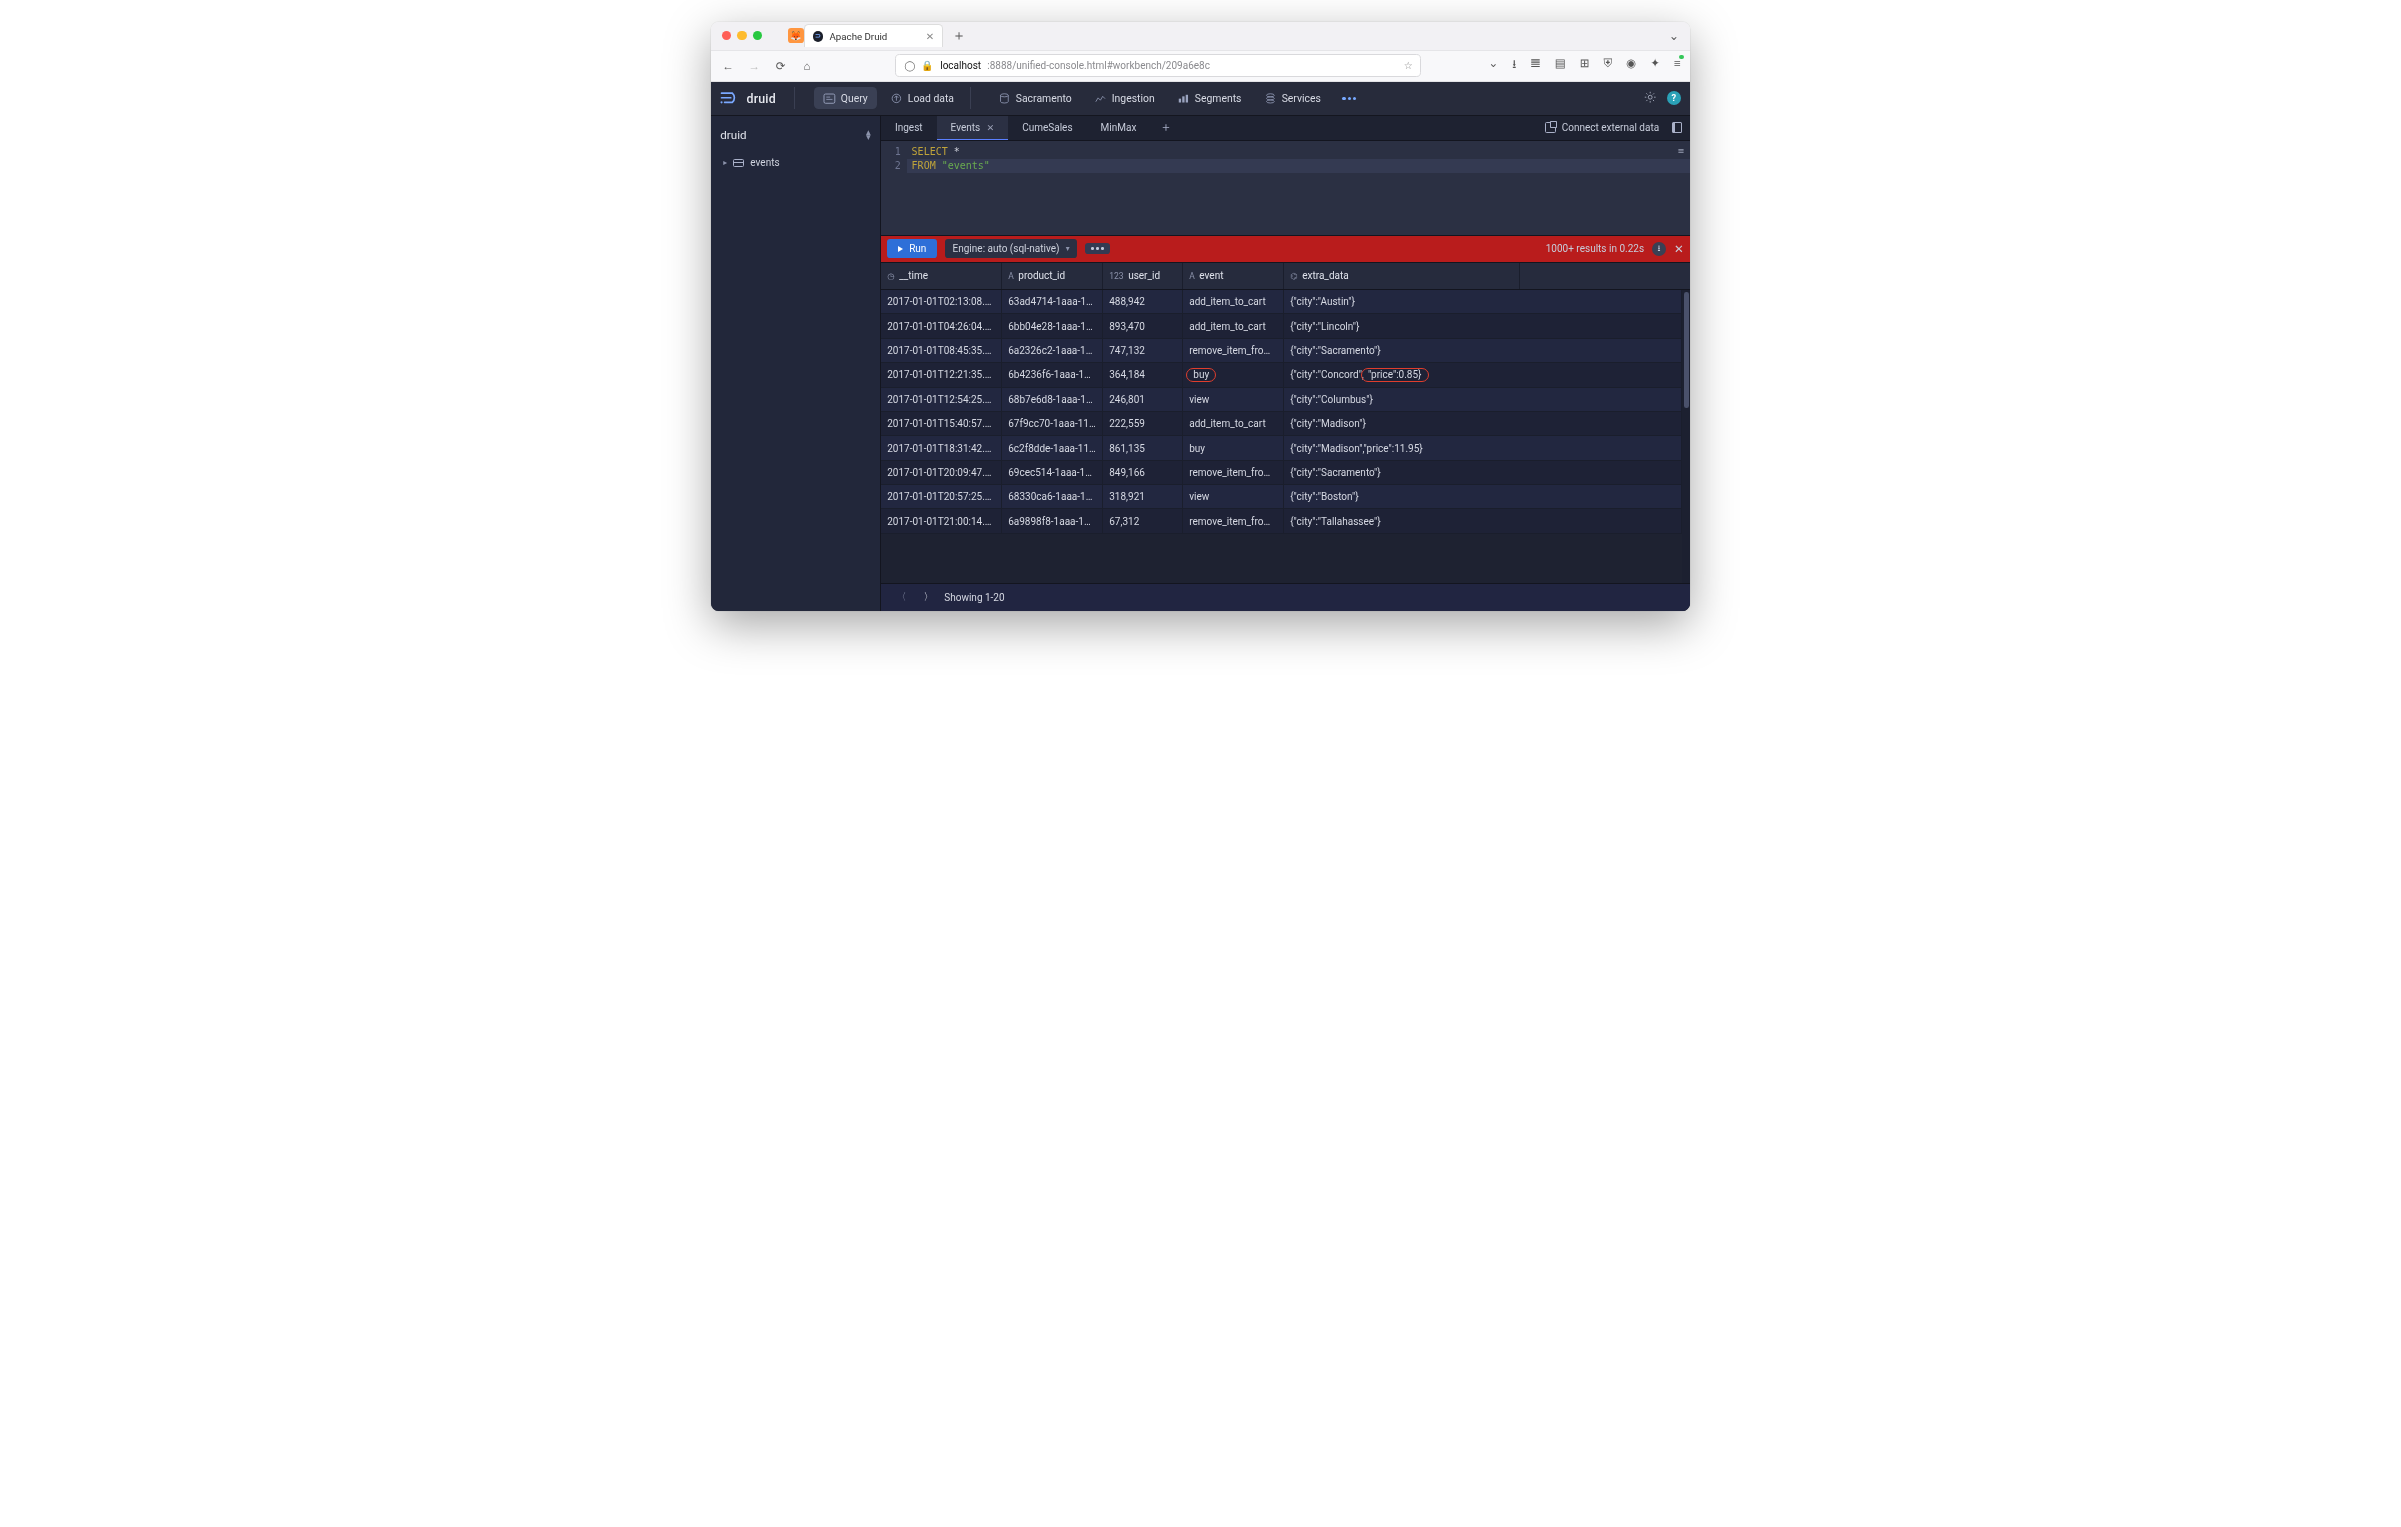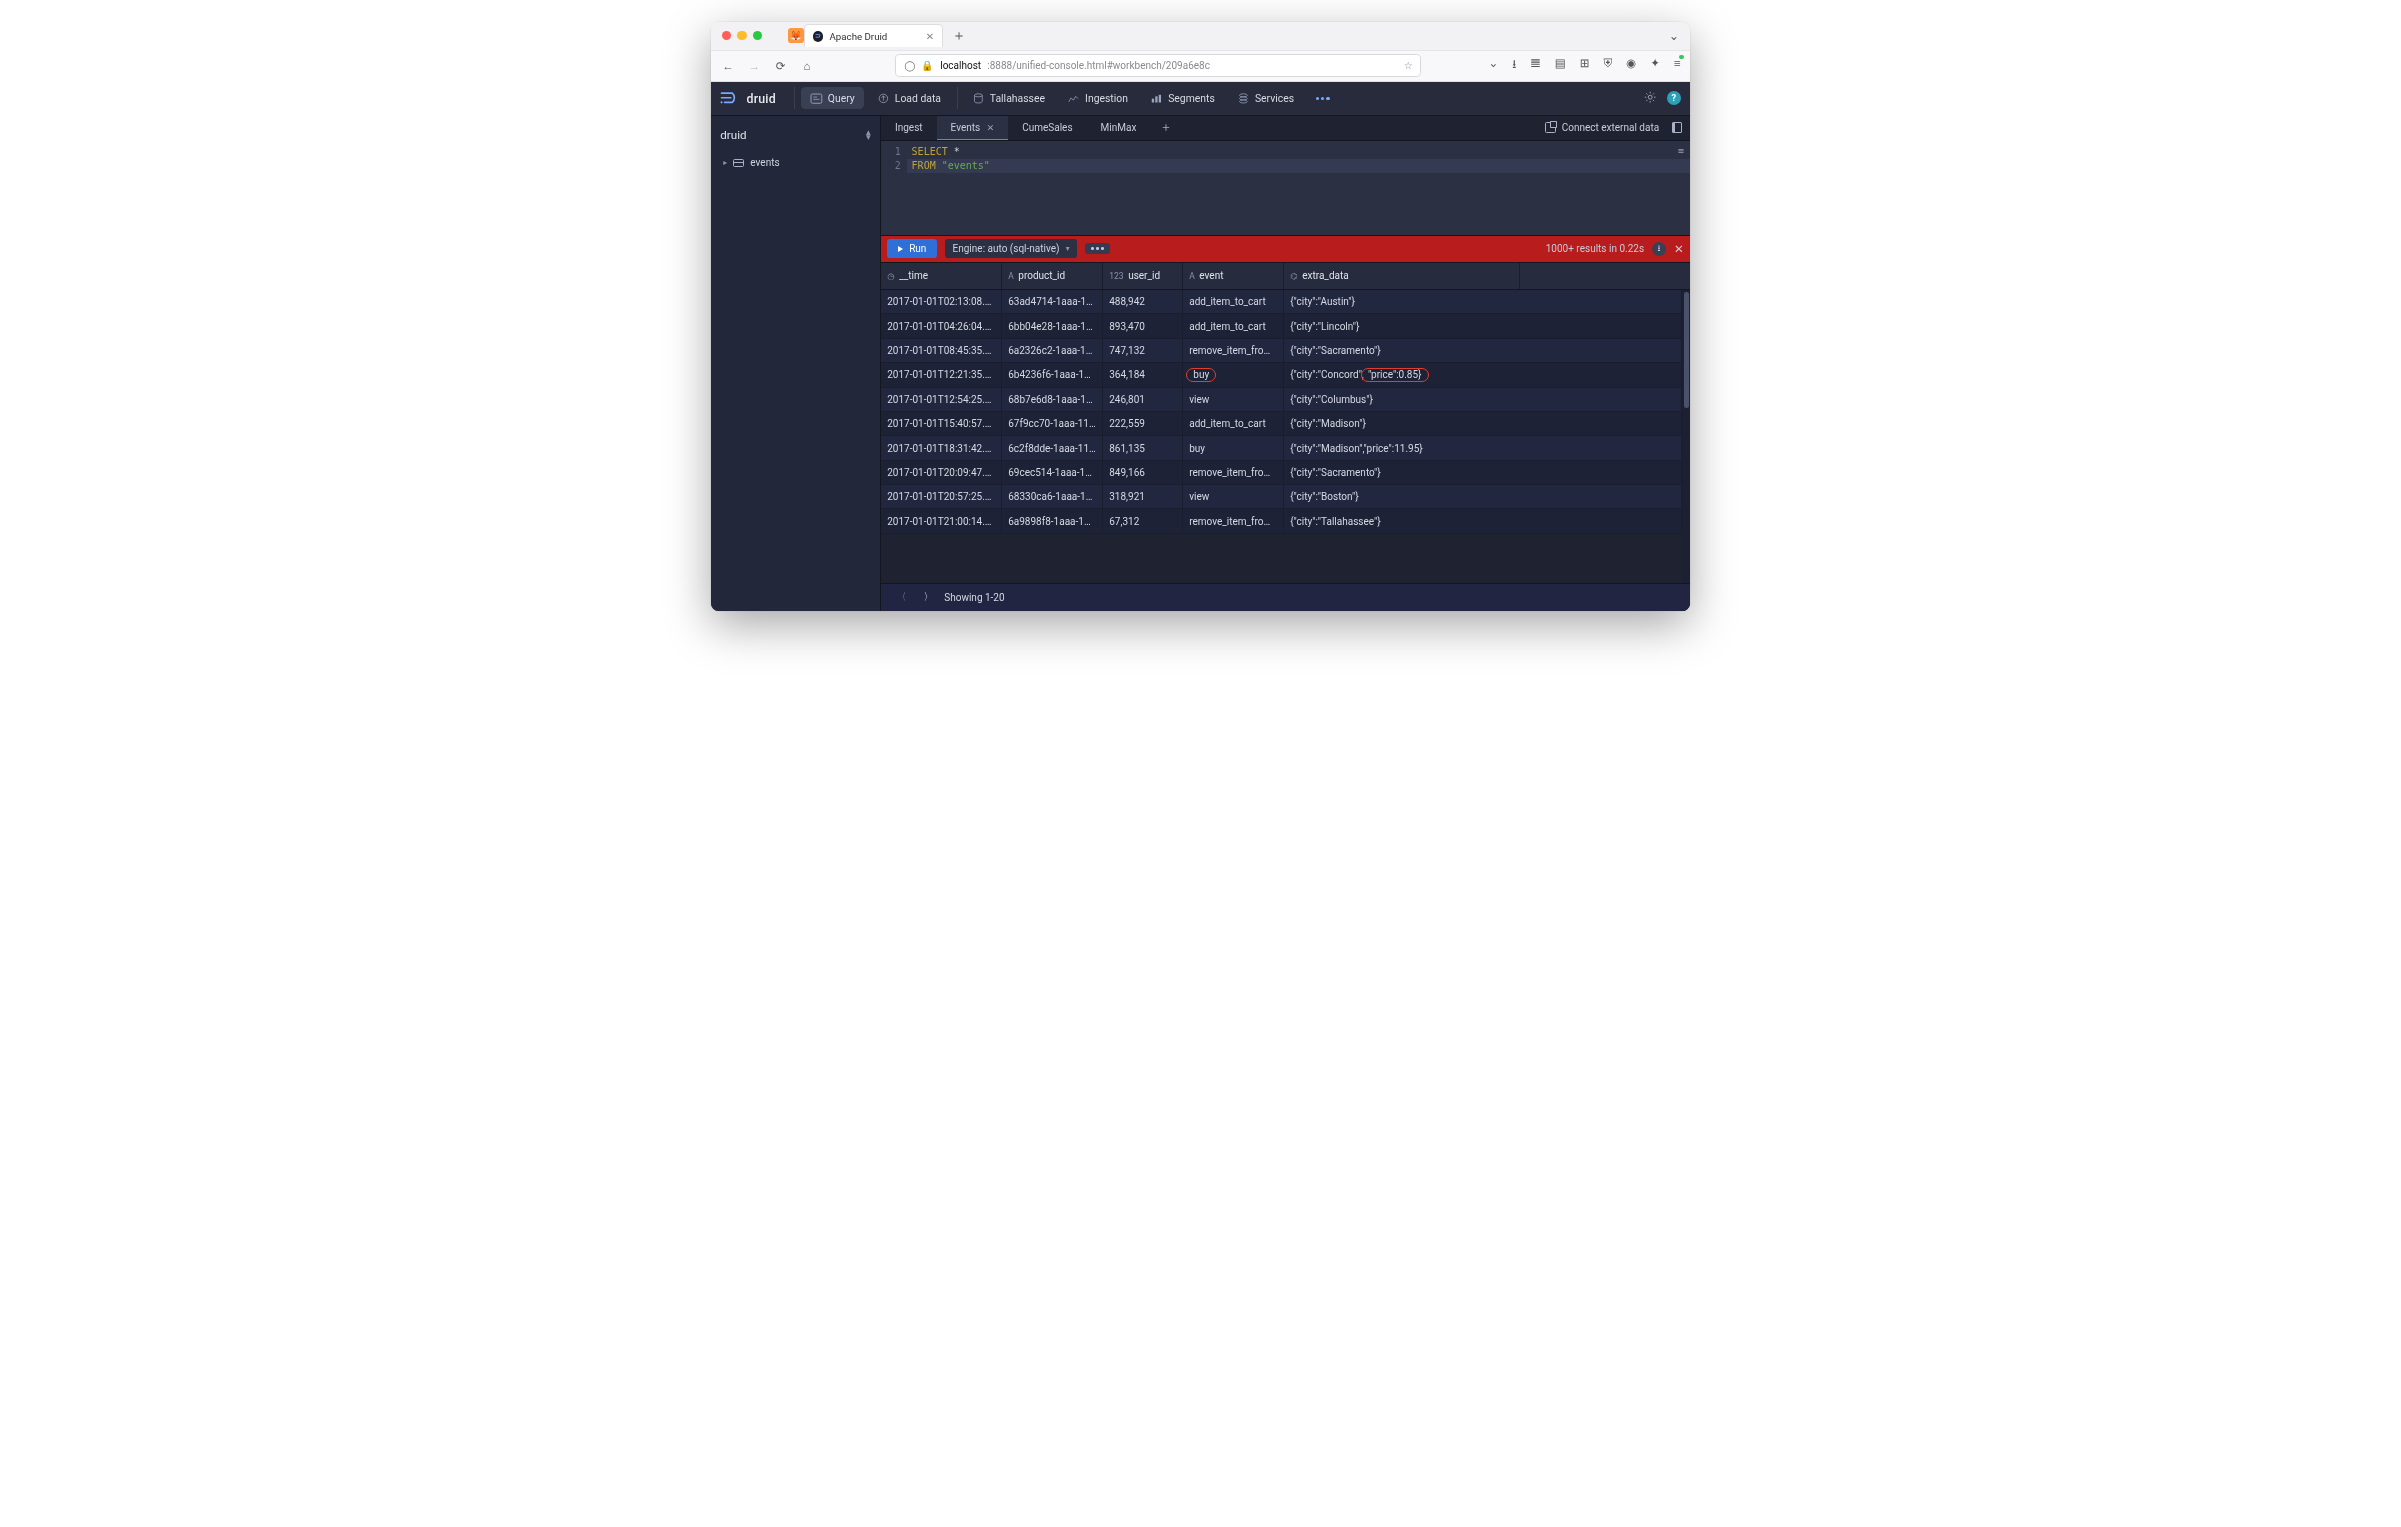--- a/index.html
+++ b/index.html
@@ -55,21 +55,21 @@
 
   
   .app { background:#1e2231; color:#cfd3de; font-size:10px; }
   .app-header {
     display:flex; align-items:center; height:34px; padding:0 9.3px;
     background:#272b3b; border-bottom:0.8px solid #14161f;
   }
   .brand { display:flex; align-items:center; gap:6.2px; margin-right:12.4px; color:#e7e9ef;}
   .brand svg{ display:block; }
   .brand .txt { font-weight:500; font-size:12.4px; letter-spacing:0.2px; }
-  .nav { display:flex; align-items:center; gap:4.6px; padding-left:6px; border-left:0.8px solid #3a3f52; margin-left:6.2px;}
+  .nav { display:flex; align-items:center; gap:4.6px; padding-left:19px; border-left:0.8px solid #3a3f52; margin-left:6.2px;}
   .nav-item {
     display:flex; align-items:center; gap:6.2px; padding:4.6px 9.3px;
     border-radius:4.6px; color:#d8dbe5; cursor:pointer; font-size:10.4px;
   }
   .nav-item.active { background:#3a4054; }
   .nav-item .ico { display:inline-flex; color:#9aa3bf; }
   .nav-right { margin-left:auto; display:flex; gap:10.8px; color:#b9bfd0;}
   .nav-right .gear, .nav-right .help{ cursor:pointer; }
   .nav-right .help{ width:14px; height:14px; border-radius:50%; background:#2aa1b7; color:#fff; display:flex; align-items:center; justify-content:center; font-size:9.3px; font-weight:bold;}
   .nav-ell { padding:4.6px 7.7px; border-radius:4.6px; }
@@ -235,21 +235,21 @@
       </div>
 
       <div class="nav">
         <div class="nav-item">
           <span class="ico">
               <svg width="10.8" height="10.8" viewBox="0 0 14 14">
                 <ellipse cx="7" cy="3" rx="5" ry="2" fill="none" stroke="currentColor"></ellipse>
                 <path d="M2 3 V11 A5 2 0 0 0 12 11 V3" fill="none" stroke="currentColor"></path>
               </svg>
             </span>
-          <span>Tallahassee</span>
+          <span>Sacramento</span>
         </div>
         <div class="nav-item">
           <span class="ico">
               <svg width="10.8" height="9.3" viewBox="0 0 14 12">
                 <polyline points="1,10 4,5 7,8 10,3 13,6" fill="none" stroke="currentColor"></polyline>
               </svg>
             </span>
           <span>Ingestion</span>
         </div>
         <div class="nav-item">

